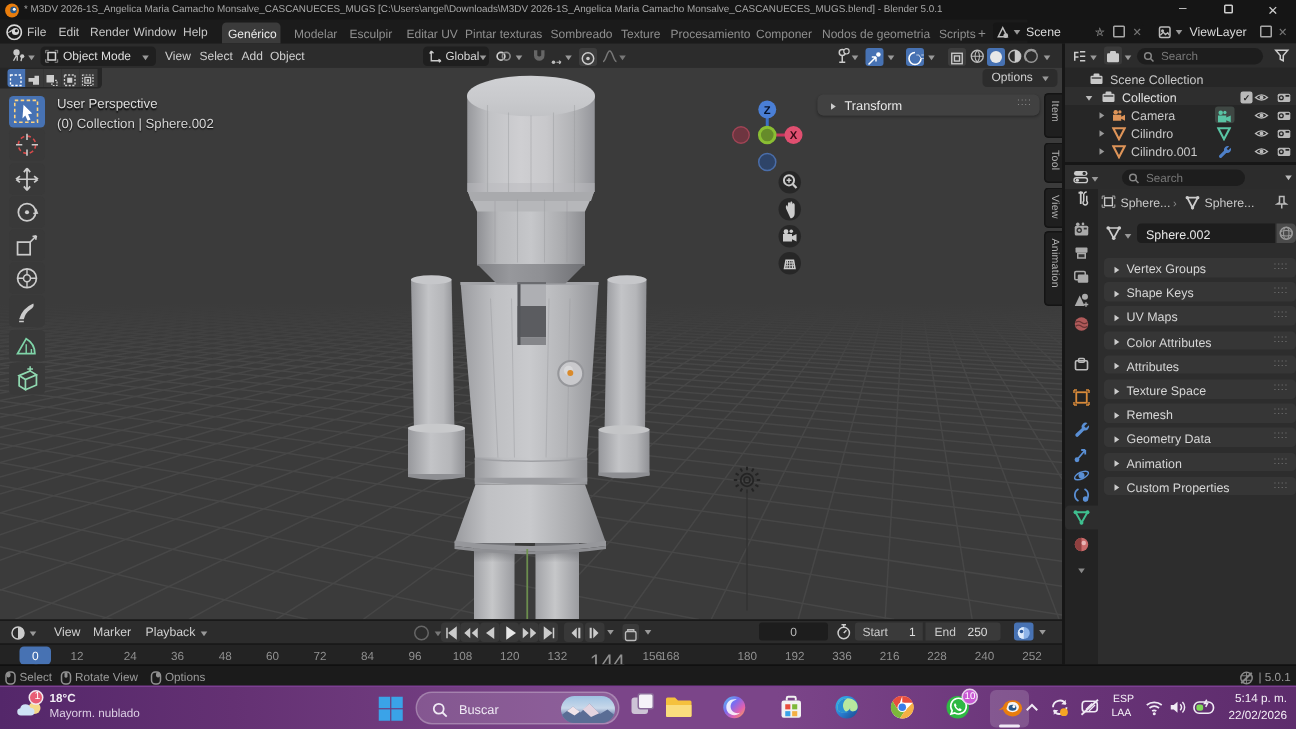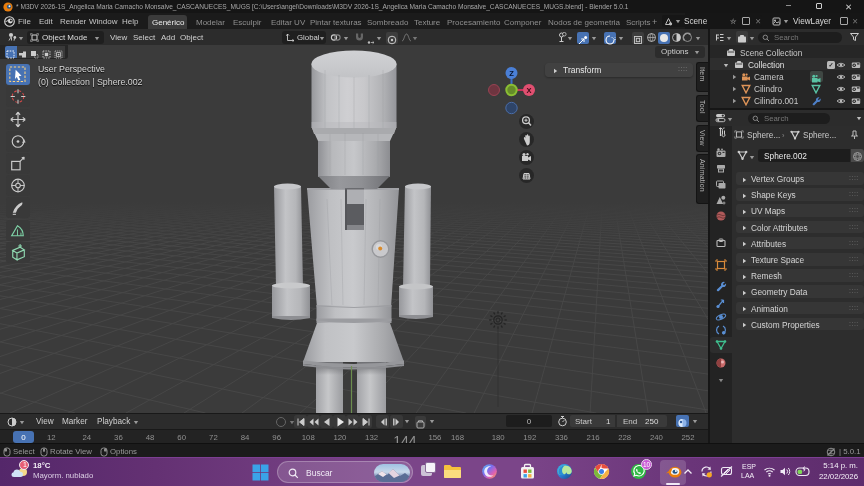--- a/index.html
+++ b/index.html
@@ -680,21 +680,21 @@
 <div class="t" style="left:140.1px;top:3px;width:20px;text-align:center;font-size:7.8px;color:#909090">48</div>
 <div class="t" style="left:171.7px;top:3px;width:20px;text-align:center;font-size:7.8px;color:#909090">60</div>
 <div class="t" style="left:203.4px;top:3px;width:20px;text-align:center;font-size:7.8px;color:#909090">72</div>
 <div class="t" style="left:235.0px;top:3px;width:20px;text-align:center;font-size:7.8px;color:#909090">84</div>
 <div class="t" style="left:266.7px;top:3px;width:20px;text-align:center;font-size:7.8px;color:#909090">96</div>
 <div class="t" style="left:298.3px;top:3px;width:20px;text-align:center;font-size:7.8px;color:#909090">108</div>
 <div class="t" style="left:329.9px;top:3px;width:20px;text-align:center;font-size:7.8px;color:#909090">120</div>
 <div class="t" style="left:361.6px;top:3px;width:20px;text-align:center;font-size:7.8px;color:#909090">132</div>
 <div class="t" style="left:393.2px;top:3px;width:20px;text-align:center;font-size:14px;color:#909090">144</div>
 <div class="t" style="left:424.9px;top:3px;width:20px;text-align:center;font-size:7.8px;color:#909090">156</div>
-<div class="t" style="left:451px;top:3px;width:20px;text-align:left;font-size:7.8px;color:#909090">168</div>
+<div class="t" style="left:433px;top:3px;width:20px;text-align:right;font-size:7.8px;color:#909090">168</div>
 <div class="t" style="left:488.2px;top:3px;width:20px;text-align:center;font-size:7.8px;color:#909090">180</div>
 <div class="t" style="left:519.8px;top:3px;width:20px;text-align:center;font-size:7.8px;color:#909090">192</div>
 <div class="t" style="left:551.4px;top:3px;width:20px;text-align:center;font-size:7.8px;color:#909090">336</div>
 <div class="t" style="left:583.1px;top:3px;width:20px;text-align:center;font-size:7.8px;color:#909090">216</div>
 <div class="t" style="left:614.7px;top:3px;width:20px;text-align:center;font-size:7.8px;color:#909090">228</div>
 <div class="t" style="left:646.4px;top:3px;width:20px;text-align:center;font-size:7.8px;color:#909090">240</div>
 <div class="t" style="left:678.0px;top:3px;width:20px;text-align:center;font-size:7.8px;color:#909090">252</div>
 </div>
 <div class="ab" style="left:708px;top:29px;width:156px;height:414px;background:#262626;border-left:2px solid #161616">
 <div class="ab" style="left:0;top:0;width:156px;height:16px;background:#2c2c2c">

